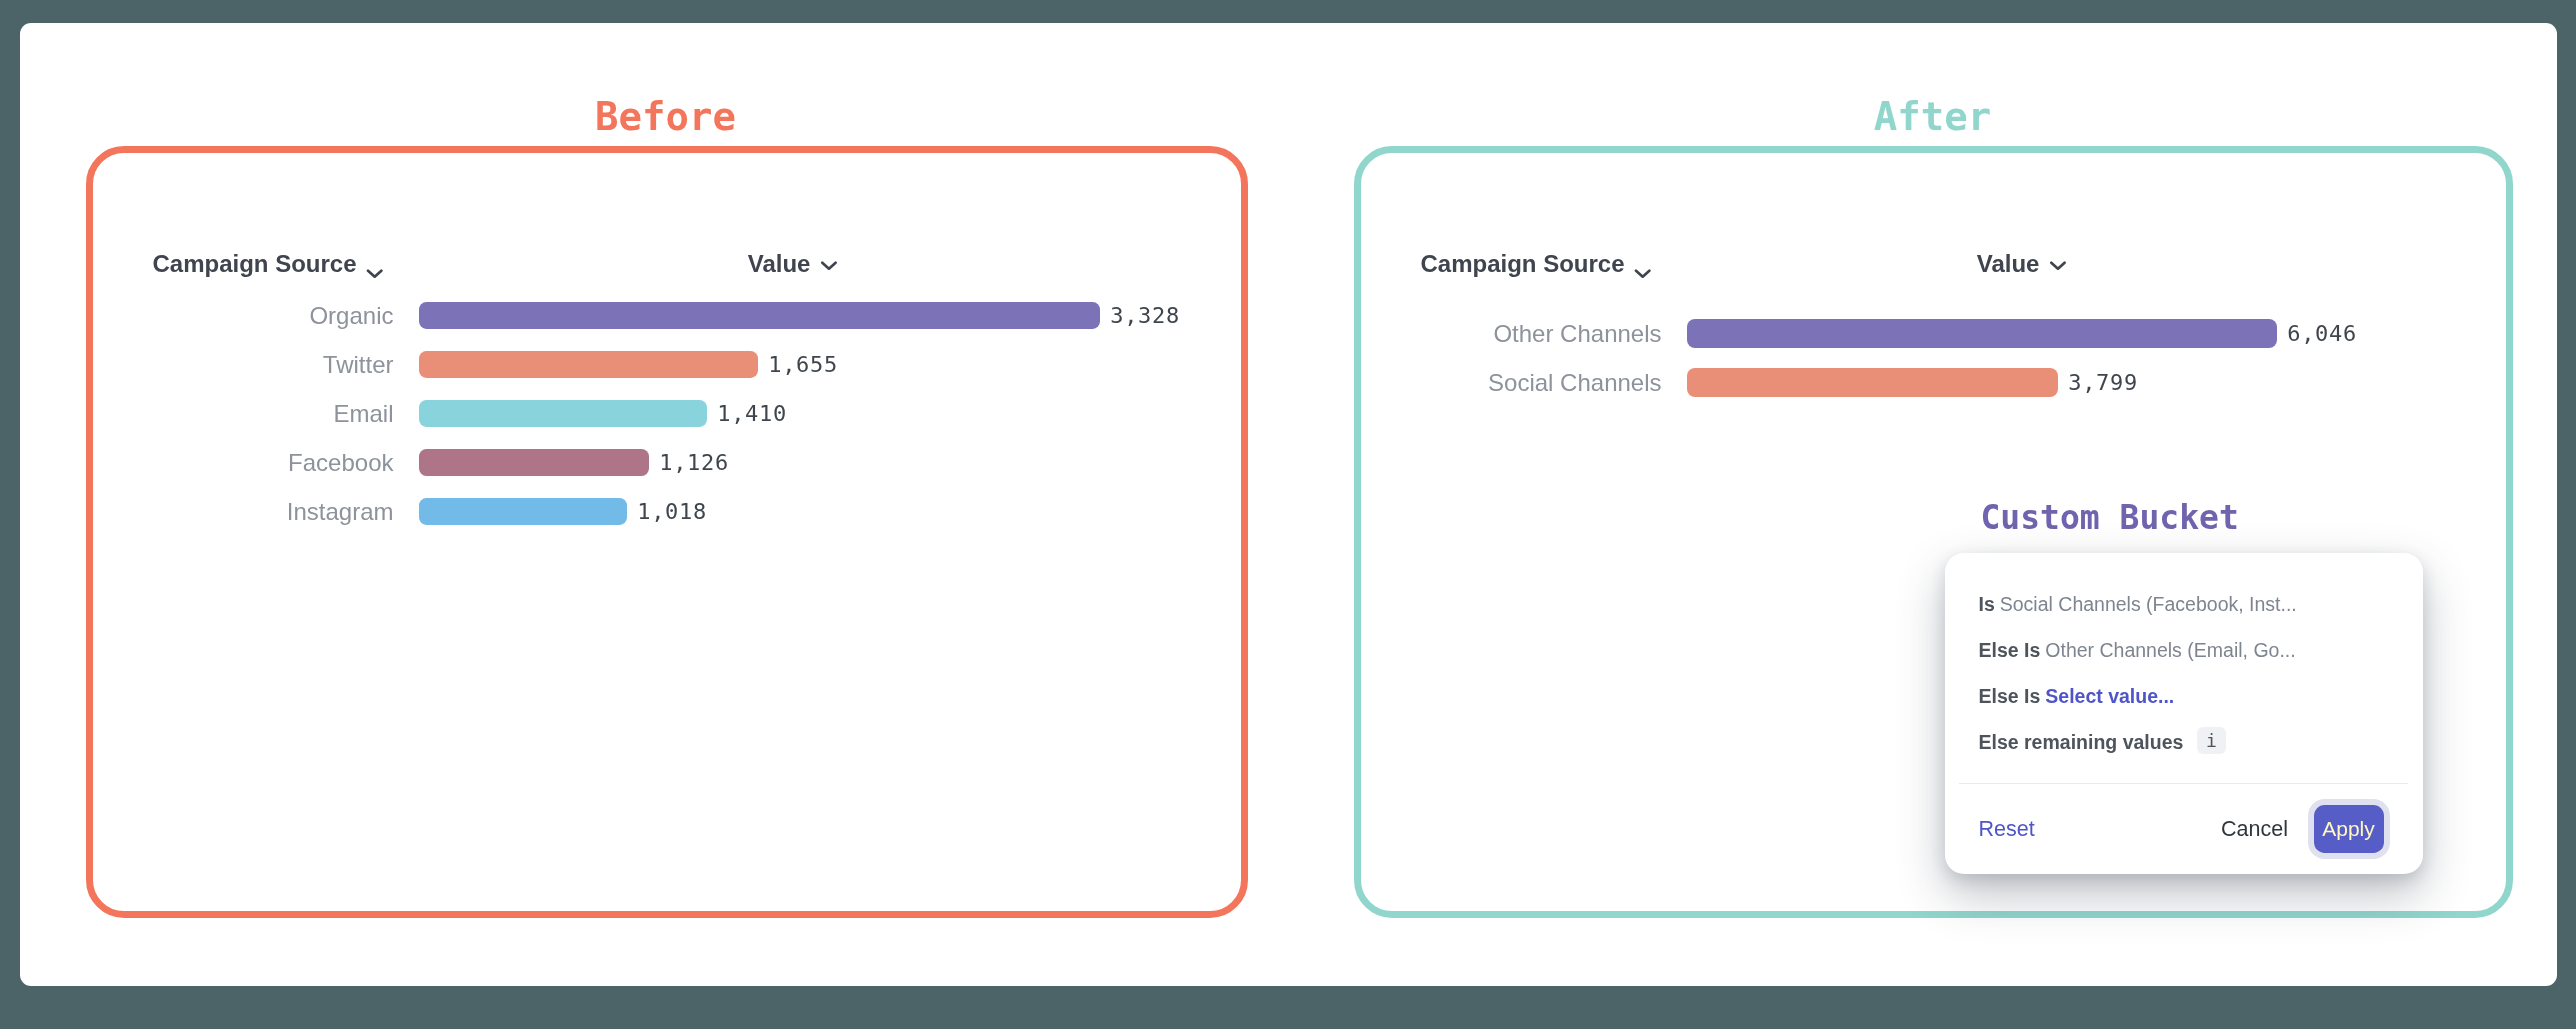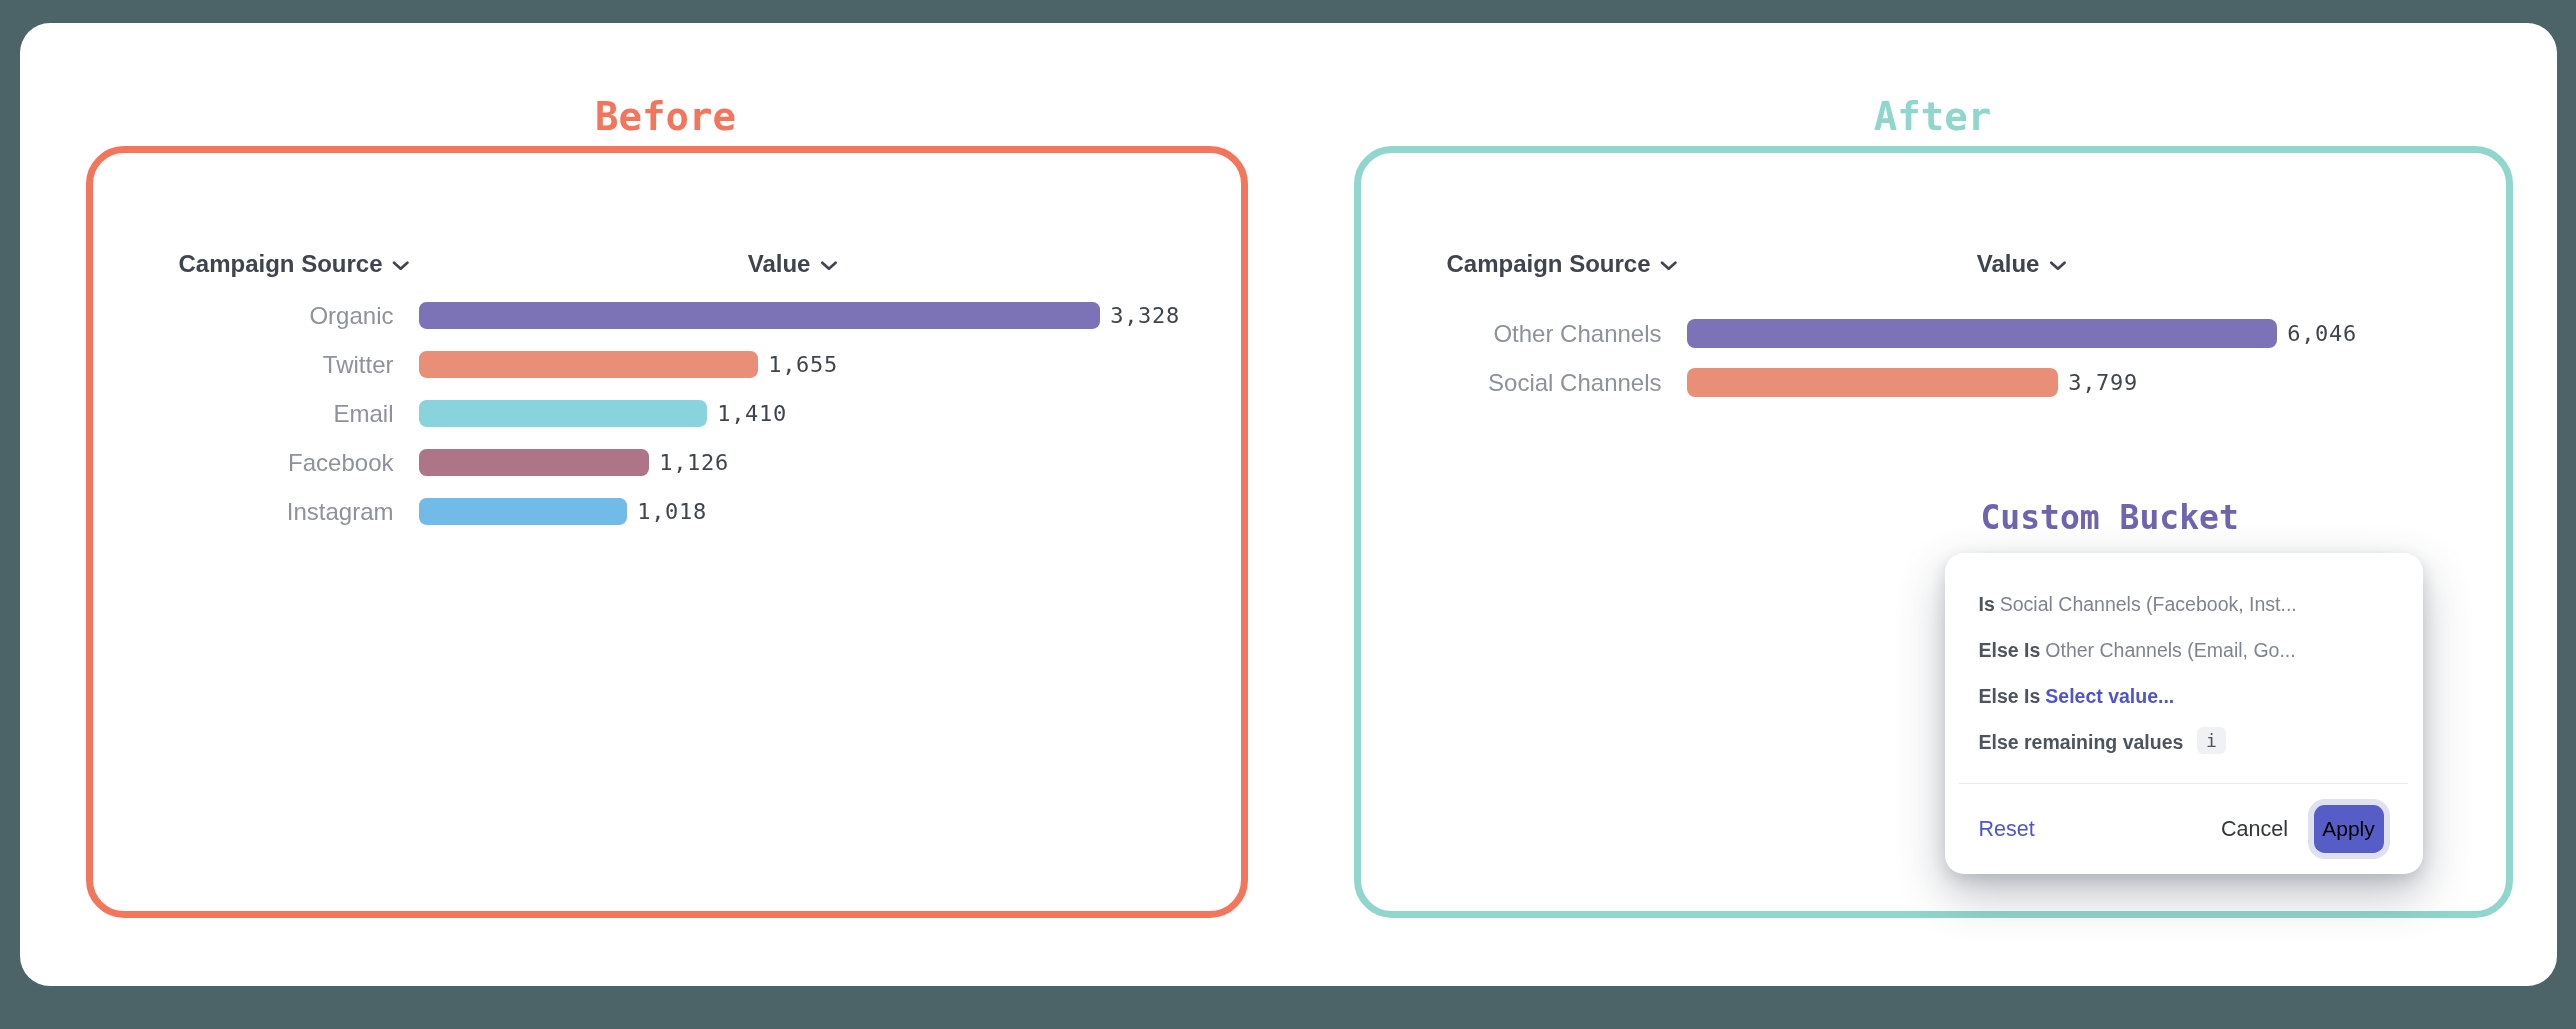--- a/index.html
+++ b/index.html
@@ -1,35 +1,35 @@
 <!DOCTYPE html>
 <html style="--page-bg: #4c6468; --accent-before: #f3765c; --accent-after: #90d6cc; --bucket-title-color: #6f64ad; --link-color: #4f55c8; --apply-color: #575dc6;font-size:10.7px"><head>
 <meta charset="utf-8">
 <style>
   html,body{margin:0;padding:0;}
   body{width:2576px;height:1029px;overflow:hidden;font-family:"Liberation Sans",sans-serif;}
   .stage{position:relative;width:2576px;height:1029px;background:var(--page-bg,#4c6468);}
-  .card{position:absolute;left:19.5px;top:23px;width:2537px;height:963px;background:#ffffff;border-radius:30px;}
+  .card{position:absolute;left:19.5px;top:23px;width:2537px;height:963px;background:#ffffff;border-radius:11px;}
 
   
   .ptitle{position:absolute;top:70px;width:402px;height:48px;text-align:center;
           font-family:"DejaVu Sans Mono",monospace;font-weight:700;font-size:39px;line-height:48px;}
   .ptitle.before{left:445px;color:var(--accent-before,#f3765c);}
   .ptitle.after{left:1712px;color:var(--accent-after,#90d6cc);}
 
   
   .panel{position:absolute;top:123px;height:772px;border-radius:38px;border:7.4px solid #ccc;box-sizing:border-box;}
   .panel-before{left:66px;width:1162px;border-color:var(--accent-before,#f3765c);}
   .panel-after{left:1334px;width:1159px;border-color:var(--accent-after,#90d6cc);}
 
   
   .thead{position:absolute;top:95px;left:0;right:0;height:32px;}
   .th{position:absolute;top:0;display:flex;align-items:center;gap:9.4px;
       font-weight:700;font-size:24px;line-height:32px;color:#3f444e;cursor:pointer;}
-  .th-source{left:86px;}
+  .th-source{left:60px;align-items:flex-end;}
   .th-value{transform:translateX(-50%);}
   .panel-before .th-value{left:700px;}
   .panel-after .th-value{left:661px;}
   .chev{flex:none;margin-top:4px;}
 
   
   .rows{position:absolute;left:0;}
   .panel-before .rows{top:138px;}
   .panel-after .rows{top:156px;}
   .trow{display:flex;align-items:center;height:49px;}
@@ -52,21 +52,21 @@
   .cval{margin-left:5px;color:#7e8590;cursor:pointer;overflow:hidden;text-overflow:ellipsis;}
   .cval.link{color:var(--link-color,#4f55c8);font-weight:700;}
   .badge{margin-left:13.4px;width:29.5px;height:27px;border-radius:6px;background:#f0f1f4;flex:none;
          display:inline-flex;align-items:center;justify-content:center;
          font-family:"DejaVu Sans Mono",monospace;font-size:18px;color:#4d545c;cursor:pointer;}
   .divider{position:absolute;left:14.8px;right:14.8px;top:230px;height:1.3px;background:#e9eaee;}
   .dfooter{position:absolute;left:0;right:0;top:231px;bottom:0;display:flex;align-items:center;padding:0 39px 0 34px;}
   .reset{font-size:21.5px;font-weight:500;color:var(--link-color,#4f55c8);margin-right:auto;cursor:pointer;}
   .cancel{font-size:21.5px;font-weight:500;color:#31363b;margin-right:25.5px;cursor:pointer;margin-left:48px;}
   .apply{width:70px;height:48px;border-radius:10.7px;border:none;background:var(--apply-color,#575dc6);
-         color:#000000;font-family:"Liberation Sans",sans-serif;font-size:21px;font-weight:500;
+         color:#fef9c3;font-family:"Liberation Sans",sans-serif;font-size:21px;font-weight:500;
          box-shadow:0 0 0 6px #dfe1ef;cursor:pointer;}
 </style>
 </head>
 <body>
 
 <div class="stage">
   <div class="card">
 
     <div class="ptitle before">Before</div>
     <div class="ptitle after">After</div>

